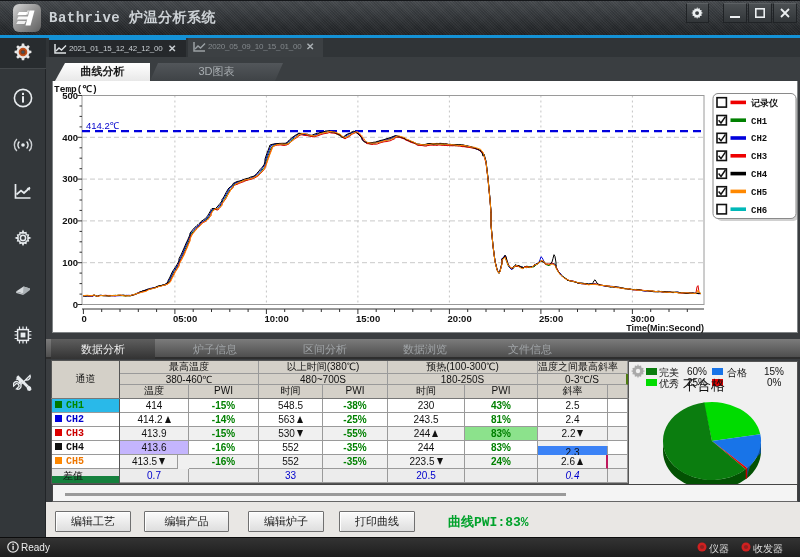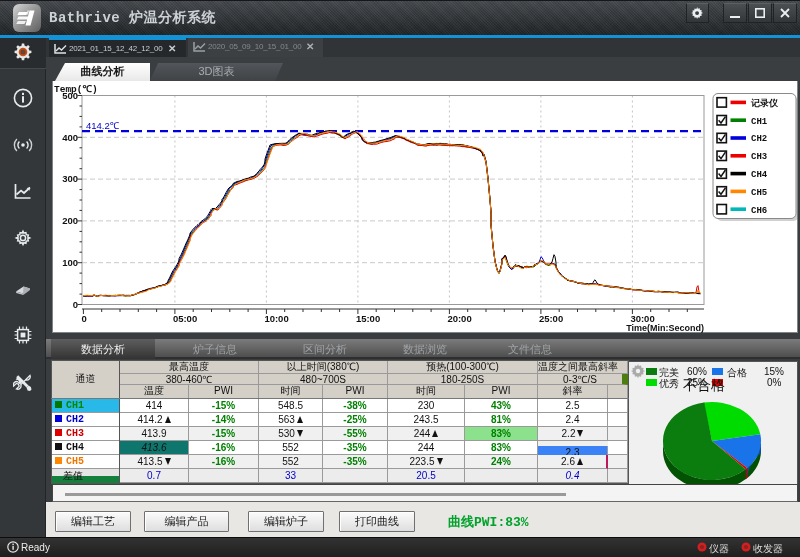--- a/index.html
+++ b/index.html
@@ -302,40 +302,40 @@
 <div class="abs btab" style="left:480px;width:100px;">文件信息</div>
 <div class="abs" id="bottompanel"></div>
 <div class="abs hcell" style="left:52px;top:361px;width:68px;height:38px;background:#d4d0c8;border-right:1px solid #9a9a9a;border-bottom:1px solid #9a9a9a;line-height:36px;">通道</div>
 <div class="abs hcell" style="left:120px;top:361px;width:139px;height:13px;background:#d4d0c8;border-right:1px solid #9a9a9a;border-bottom:1px solid #9a9a9a;">最高温度</div>
 <div class="abs hcell" style="left:259px;top:361px;width:129px;height:13px;background:#d4d0c8;border-right:1px solid #9a9a9a;border-bottom:1px solid #9a9a9a;">以上时间(380℃)</div>
 <div class="abs hcell" style="left:388px;top:361px;width:150px;height:13px;background:#d4d0c8;border-right:1px solid #9a9a9a;border-bottom:1px solid #9a9a9a;">预热(100-300℃)</div>
 <div class="abs hcell" style="left:538px;top:361px;width:90px;height:13px;background:#d4d0c8;border-right:1px solid #9a9a9a;border-bottom:1px solid #9a9a9a;overflow:hidden;text-align:left;">温度之间最高斜率(10</div>
 <div class="abs hcell" style="left:120px;top:374px;width:139px;height:11px;background:#d4d0c8;border-right:1px solid #9a9a9a;border-bottom:1px solid #9a9a9a;">380-460℃</div>
 <div class="abs hcell" style="left:259px;top:374px;width:129px;height:11px;background:#d4d0c8;border-right:1px solid #9a9a9a;border-bottom:1px solid #9a9a9a;">480~700S</div>
 <div class="abs hcell" style="left:388px;top:374px;width:150px;height:11px;background:#d4d0c8;border-right:1px solid #9a9a9a;border-bottom:1px solid #9a9a9a;">180-250S</div>
-<div class="abs hcell" style="left:538px;top:374px;width:90px;height:11px;background:#d4d0c8;border-right:6px solid #4d7c0f;border-bottom:1px solid #9a9a9a;">0-3℃/S</div>
+<div class="abs hcell" style="left:538px;top:374px;width:90px;height:11px;background:#d4d0c8;border-right:2px solid #4d7c0f;border-bottom:1px solid #9a9a9a;">0-3℃/S</div>
 <div class="abs hcell" style="left:120px;top:385px;width:69px;height:14px;background:#d4d0c8;border-right:1px solid #9a9a9a;border-bottom:1px solid #9a9a9a;">温度</div>
 <div class="abs hcell" style="left:189px;top:385px;width:70px;height:14px;background:#d4d0c8;border-right:1px solid #9a9a9a;border-bottom:1px solid #9a9a9a;">PWI</div>
 <div class="abs hcell" style="left:259px;top:385px;width:64px;height:14px;background:#d4d0c8;border-right:1px solid #9a9a9a;border-bottom:1px solid #9a9a9a;">时间</div>
 <div class="abs hcell" style="left:323px;top:385px;width:65px;height:14px;background:#d4d0c8;border-right:1px solid #9a9a9a;border-bottom:1px solid #9a9a9a;">PWI</div>
 <div class="abs hcell" style="left:388px;top:385px;width:77px;height:14px;background:#d4d0c8;border-right:1px solid #9a9a9a;border-bottom:1px solid #9a9a9a;">时间</div>
 <div class="abs hcell" style="left:465px;top:385px;width:73px;height:14px;background:#d4d0c8;border-right:1px solid #9a9a9a;border-bottom:1px solid #9a9a9a;">PWI</div>
 <div class="abs hcell" style="left:538px;top:385px;width:70px;height:14px;background:#d4d0c8;border-right:1px solid #9a9a9a;border-bottom:1px solid #9a9a9a;">斜率</div>
 <div class="abs hcell" style="left:608px;top:385px;width:20px;height:14px;background:#d4d0c8;border-right:1px solid #9a9a9a;border-bottom:1px solid #9a9a9a;"></div>
 <div class="abs" style="left:52px;top:399px;width:68px;height:14px;background:#29b9e9;border-right:1px solid #9a9a9a;border-bottom:1px solid #9a9a9a;font-size:10px;font-family:'Liberation Mono',monospace;font-weight:bold;color:#008800;line-height:13px;"><span style="display:inline-block;width:7px;height:7px;background:#007700;margin:0 4px 0 3px;"></span>CH1</div>
 <div class="abs" style="left:52px;top:413px;width:68px;height:14px;background:#fff;border-right:1px solid #9a9a9a;border-bottom:1px solid #9a9a9a;font-size:10px;font-family:'Liberation Mono',monospace;font-weight:bold;color:#0000cc;line-height:13px;"><span style="display:inline-block;width:7px;height:7px;background:#0000dd;margin:0 4px 0 3px;"></span>CH2</div>
 <div class="abs" style="left:52px;top:427px;width:68px;height:14px;background:#fff;border-right:1px solid #9a9a9a;border-bottom:1px solid #9a9a9a;font-size:10px;font-family:'Liberation Mono',monospace;font-weight:bold;color:#cc0000;line-height:13px;"><span style="display:inline-block;width:7px;height:7px;background:#dd0000;margin:0 4px 0 3px;"></span>CH3</div>
 <div class="abs" style="left:52px;top:441px;width:68px;height:14px;background:#fff;border-right:1px solid #9a9a9a;border-bottom:1px solid #9a9a9a;font-size:10px;font-family:'Liberation Mono',monospace;font-weight:bold;color:#111;line-height:13px;"><span style="display:inline-block;width:7px;height:7px;background:#111;margin:0 4px 0 3px;"></span>CH4</div>
 <div class="abs" style="left:52px;top:455px;width:68px;height:14px;background:#fff;border-right:1px solid #9a9a9a;border-bottom:1px solid #9a9a9a;font-size:10px;font-family:'Liberation Mono',monospace;font-weight:bold;color:#ee7700;line-height:13px;"><span style="display:inline-block;width:7px;height:7px;background:#ff8800;margin:0 4px 0 3px;"></span>CH5</div>
 <div class="abs" style="left:52px;top:469px;width:68px;height:14px;background:#e5e5e5;border-right:1px solid #9a9a9a;border-bottom:7px solid #15803d;font-size:10px;color:#111;line-height:13px;padding-left:11px;">差值</div>
 <div class="abs dcell" style="left:120px;top:399px;width:69px;height:14px;background:#fff;border-right:1px solid #9a9a9a;border-bottom:1px solid #9a9a9a;color:#111;font-weight:normal;">414</div>
 <div class="abs dcell" style="left:120px;top:413px;width:69px;height:14px;background:#fff;border-right:1px solid #9a9a9a;border-bottom:1px solid #9a9a9a;color:#111;font-weight:normal;">414.2<span class="tup"></span></div>
 <div class="abs dcell" style="left:120px;top:427px;width:69px;height:14px;background:#f0f0f0;border-right:1px solid #9a9a9a;border-bottom:1px solid #9a9a9a;color:#111;font-weight:normal;">413.9</div>
-<div class="abs dcell" style="left:120px;top:441px;width:69px;height:14px;background:#0f766e;border-right:1px solid #9a9a9a;border-bottom:1px solid #9a9a9a;color:#111;font-weight:normal;font-style:italic;">413.6</div>
-<div class="abs dcell" style="left:120px;top:455px;width:69px;height:14px;background:#f0f0f0;border-right:1px solid #9a9a9a;border-bottom:1px solid #9a9a9a;color:#111;font-weight:normal;">413.5<span class="tdn"></span></div>
+<div class="abs dcell" style="left:120px;top:441px;width:69px;height:14px;background:#c4b5fd;border-right:1px solid #9a9a9a;border-bottom:1px solid #9a9a9a;color:#111;font-weight:normal;">413.6</div>
+<div class="abs dcell" style="left:120px;top:455px;width:58px;height:14px;background:#f0f0f0;border-right:1px solid #9a9a9a;border-bottom:1px solid #9a9a9a;color:#111;font-weight:normal;">413.5<span class="tdn"></span></div>
 <div class="abs dcell" style="left:120px;top:469px;width:69px;height:14px;background:#ececec;border-right:1px solid #9a9a9a;border-bottom:1px solid #9a9a9a;color:#0000cc;font-weight:normal;">0.7</div>
 <div class="abs dcell" style="left:189px;top:399px;width:70px;height:14px;background:#fff;border-right:1px solid #9a9a9a;border-bottom:1px solid #9a9a9a;color:#008000;font-weight:bold;">-15%</div>
 <div class="abs dcell" style="left:189px;top:413px;width:70px;height:14px;background:#fff;border-right:1px solid #9a9a9a;border-bottom:1px solid #9a9a9a;color:#008000;font-weight:bold;">-14%</div>
 <div class="abs dcell" style="left:189px;top:427px;width:70px;height:14px;background:#f0f0f0;border-right:1px solid #9a9a9a;border-bottom:1px solid #9a9a9a;color:#008000;font-weight:bold;">-15%</div>
 <div class="abs dcell" style="left:189px;top:441px;width:70px;height:14px;background:#fff;border-right:1px solid #9a9a9a;border-bottom:1px solid #9a9a9a;color:#008000;font-weight:bold;">-16%</div>
 <div class="abs dcell" style="left:189px;top:455px;width:70px;height:14px;background:#f0f0f0;border-right:1px solid #9a9a9a;border-bottom:1px solid #9a9a9a;color:#008000;font-weight:bold;">-16%</div>
 <div class="abs dcell" style="left:189px;top:469px;width:70px;height:14px;background:#ececec;border-right:1px solid #9a9a9a;border-bottom:1px solid #9a9a9a;color:#0000cc;font-weight:normal;"></div>
 <div class="abs dcell" style="left:259px;top:399px;width:64px;height:14px;background:#fff;border-right:1px solid #9a9a9a;border-bottom:1px solid #9a9a9a;color:#111;font-weight:normal;">548.5</div>
 <div class="abs dcell" style="left:259px;top:413px;width:64px;height:14px;background:#fff;border-right:1px solid #9a9a9a;border-bottom:1px solid #9a9a9a;color:#111;font-weight:normal;">563<span class="tup"></span></div>
 <div class="abs dcell" style="left:259px;top:427px;width:64px;height:14px;background:#f0f0f0;border-right:1px solid #9a9a9a;border-bottom:1px solid #9a9a9a;color:#111;font-weight:normal;">530<span class="tdn"></span></div>

